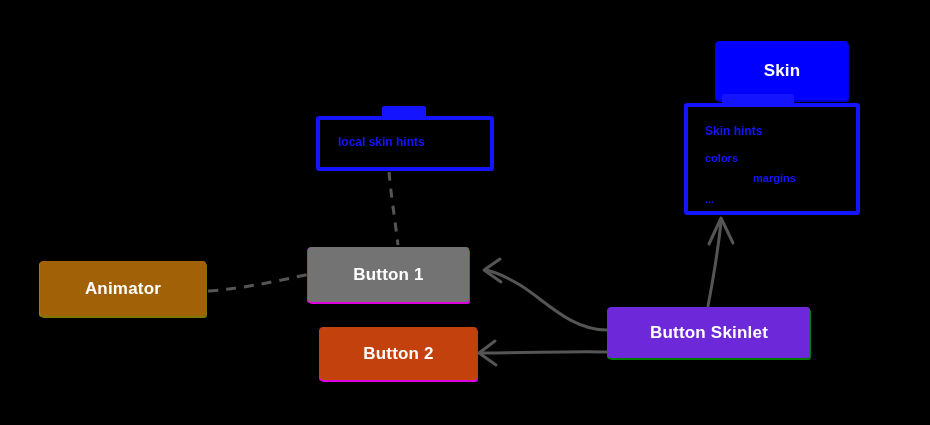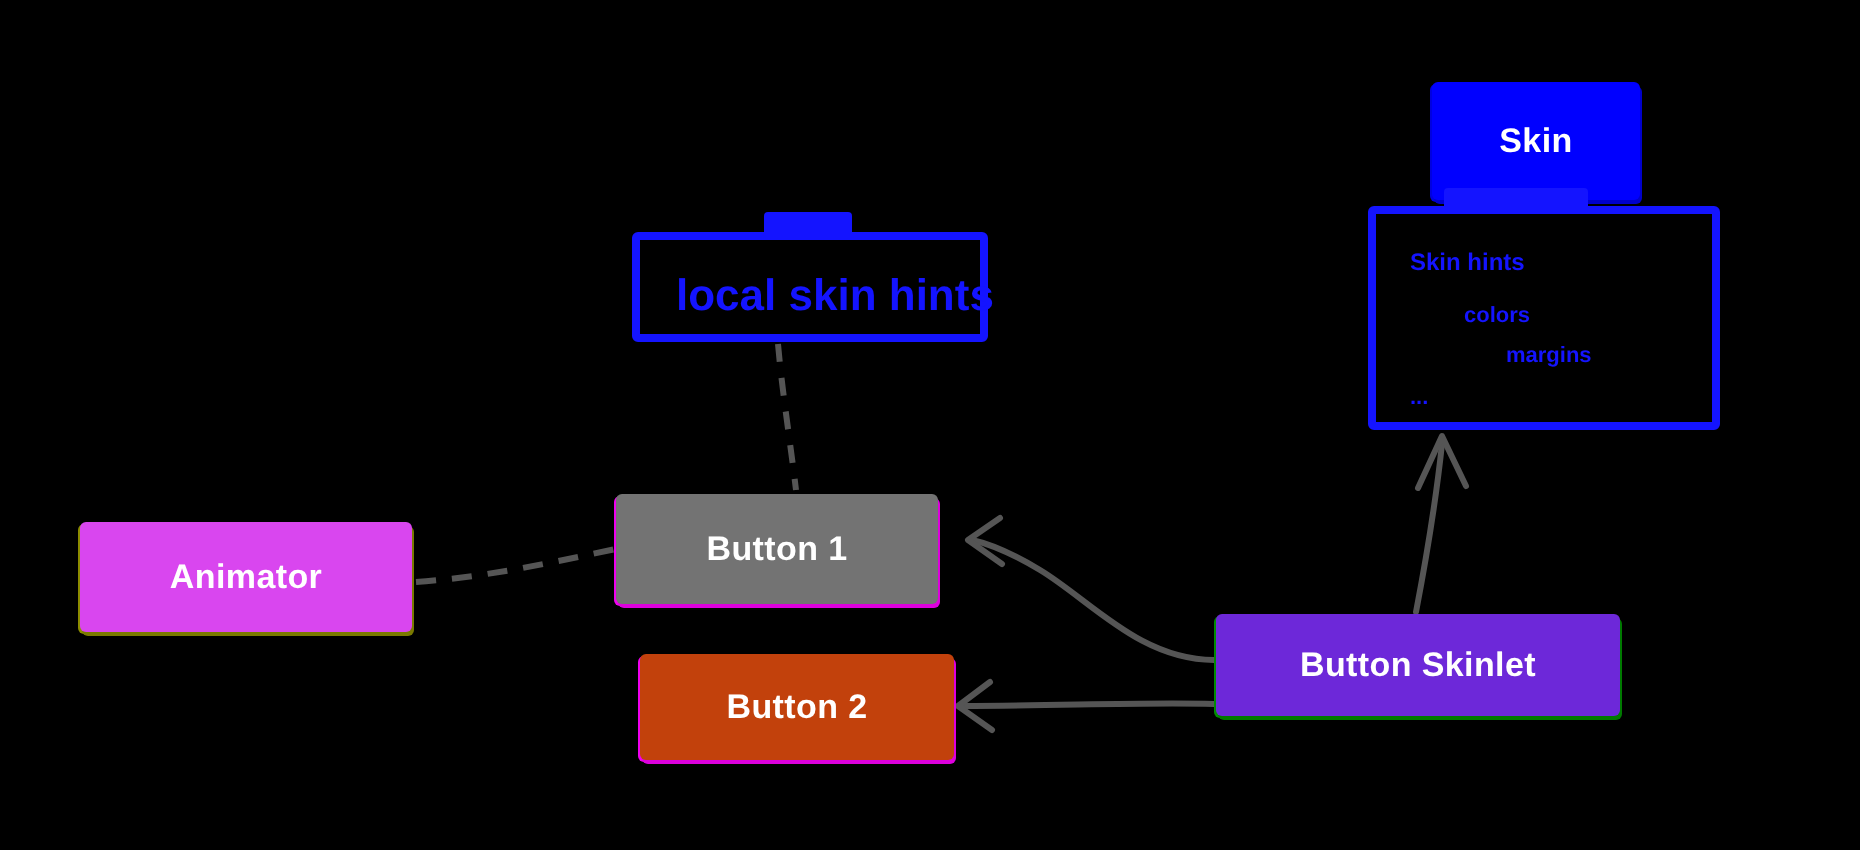--- a/index.html
+++ b/index.html
@@ -32,39 +32,39 @@
     letter-spacing: 0.2px;
   }
 
   
   .filled .node-label {
     color: #ffffff;
     font-size: 17px;
   }
 
   #node-skin {
-    left: 716px; top: 41px; width: 104px; height: 59px;
+    left: 716px; top: 41px; width: 132px; height: 59px;
     background: #0000ff;
     box-shadow: 1px 2px 0 0 #0000cc, -1px 1px 0 0 #0000e0;
   }
   #node-skin .node-label { font-size: 17px; }
 
   #node-button1 {
     left: 308px; top: 247px; width: 161px; height: 55px;
     background: #737373;
     box-shadow: 1px 2px 0 0 #dd00dd, -1px 1px 0 0 #f000f0;
   }
   #node-button2 {
     left: 320px; top: 327px; width: 157px; height: 53px;
     background: #c2410c;
     box-shadow: 1px 2px 0 0 #dd00dd, -1px 1px 0 0 #f000f0;
   }
   #node-animator {
     left: 40px; top: 261px; width: 166px; height: 55px;
-    background: #d946ef;
+    background: #a16207;
     box-shadow: 1px 2px 0 0 #7a7a00, -1px 1px 0 0 #8c8c00;
   }
   #node-button-skinlet {
     left: 608px; top: 307px; width: 202px; height: 51px;
     background: #6d28d9;
     box-shadow: 1px 2px 0 0 #007a00, -1px 1px 0 0 #008c00;
   }
 
   
   .outlined {
@@ -77,21 +77,21 @@
     background: #1414ff;
     border-radius: 2px;
   }
 
   #node-local-skin-hints {
     left: 316px; top: 116px; width: 178px; height: 55px;
   }
   #node-local-skin-hints .note-title {
     color: #1414ff;
     font-weight: bold;
-    font-size: 22px;
+    font-size: 12px;
     position: absolute;
     left: 18px;
     top: 15px;
     white-space: nowrap;
   }
   #tab-local-skin-hints {
     left: 382px; top: 106px; width: 44px; height: 13px;
   }
 
   #node-skin-hints {
@@ -109,21 +109,21 @@
     white-space: nowrap;
   }
   #node-skin-hints .hint-line {
     position: absolute;
     left: 17px;
     color: #1414ff;
     font-weight: bold;
     font-size: 11px;
     white-space: nowrap;
   }
-  #node-skin-hints .hint-line-0 { top: 45px; margin-left: 27px; }
+  #node-skin-hints .hint-line-0 { top: 45px; }
   #node-skin-hints .hint-line-1 { top: 65px; padding-left: 48px; }
   #node-skin-hints .hint-line-2 { top: 86px; }
 
   
   #connectors {
     position: absolute;
     left: 0; top: 0;
     width: 930px;
     height: 425px;
     pointer-events: none;

